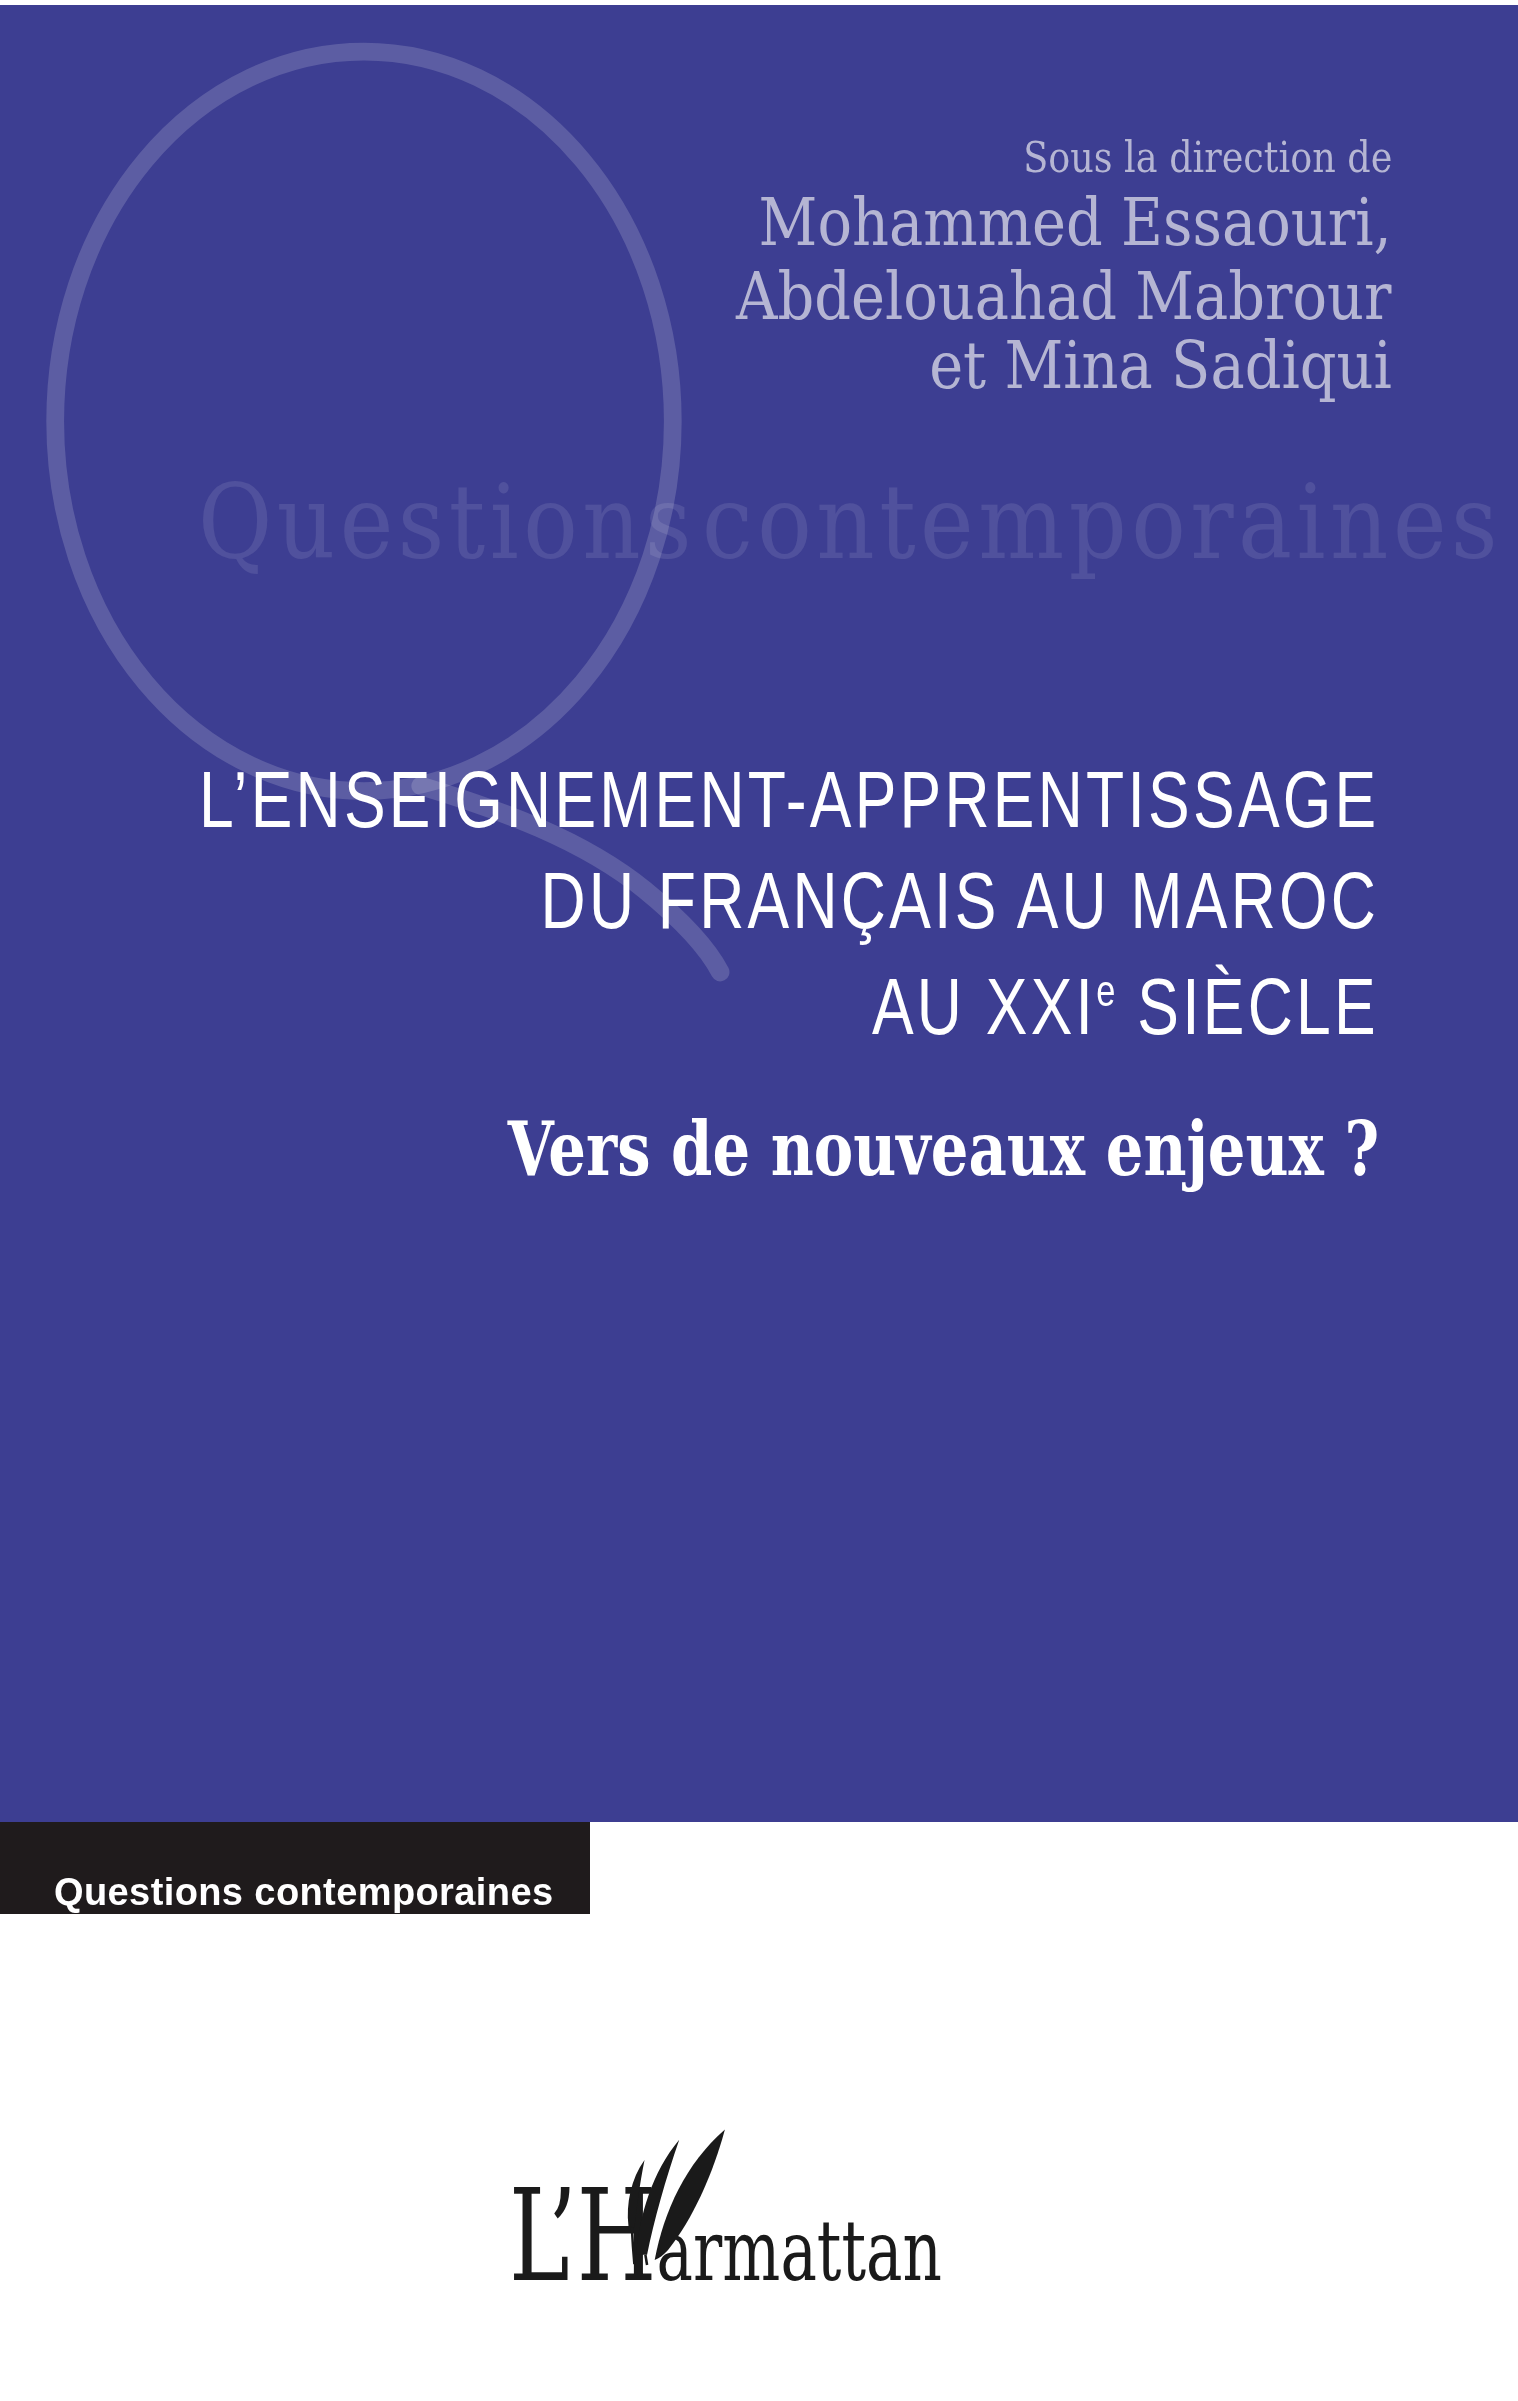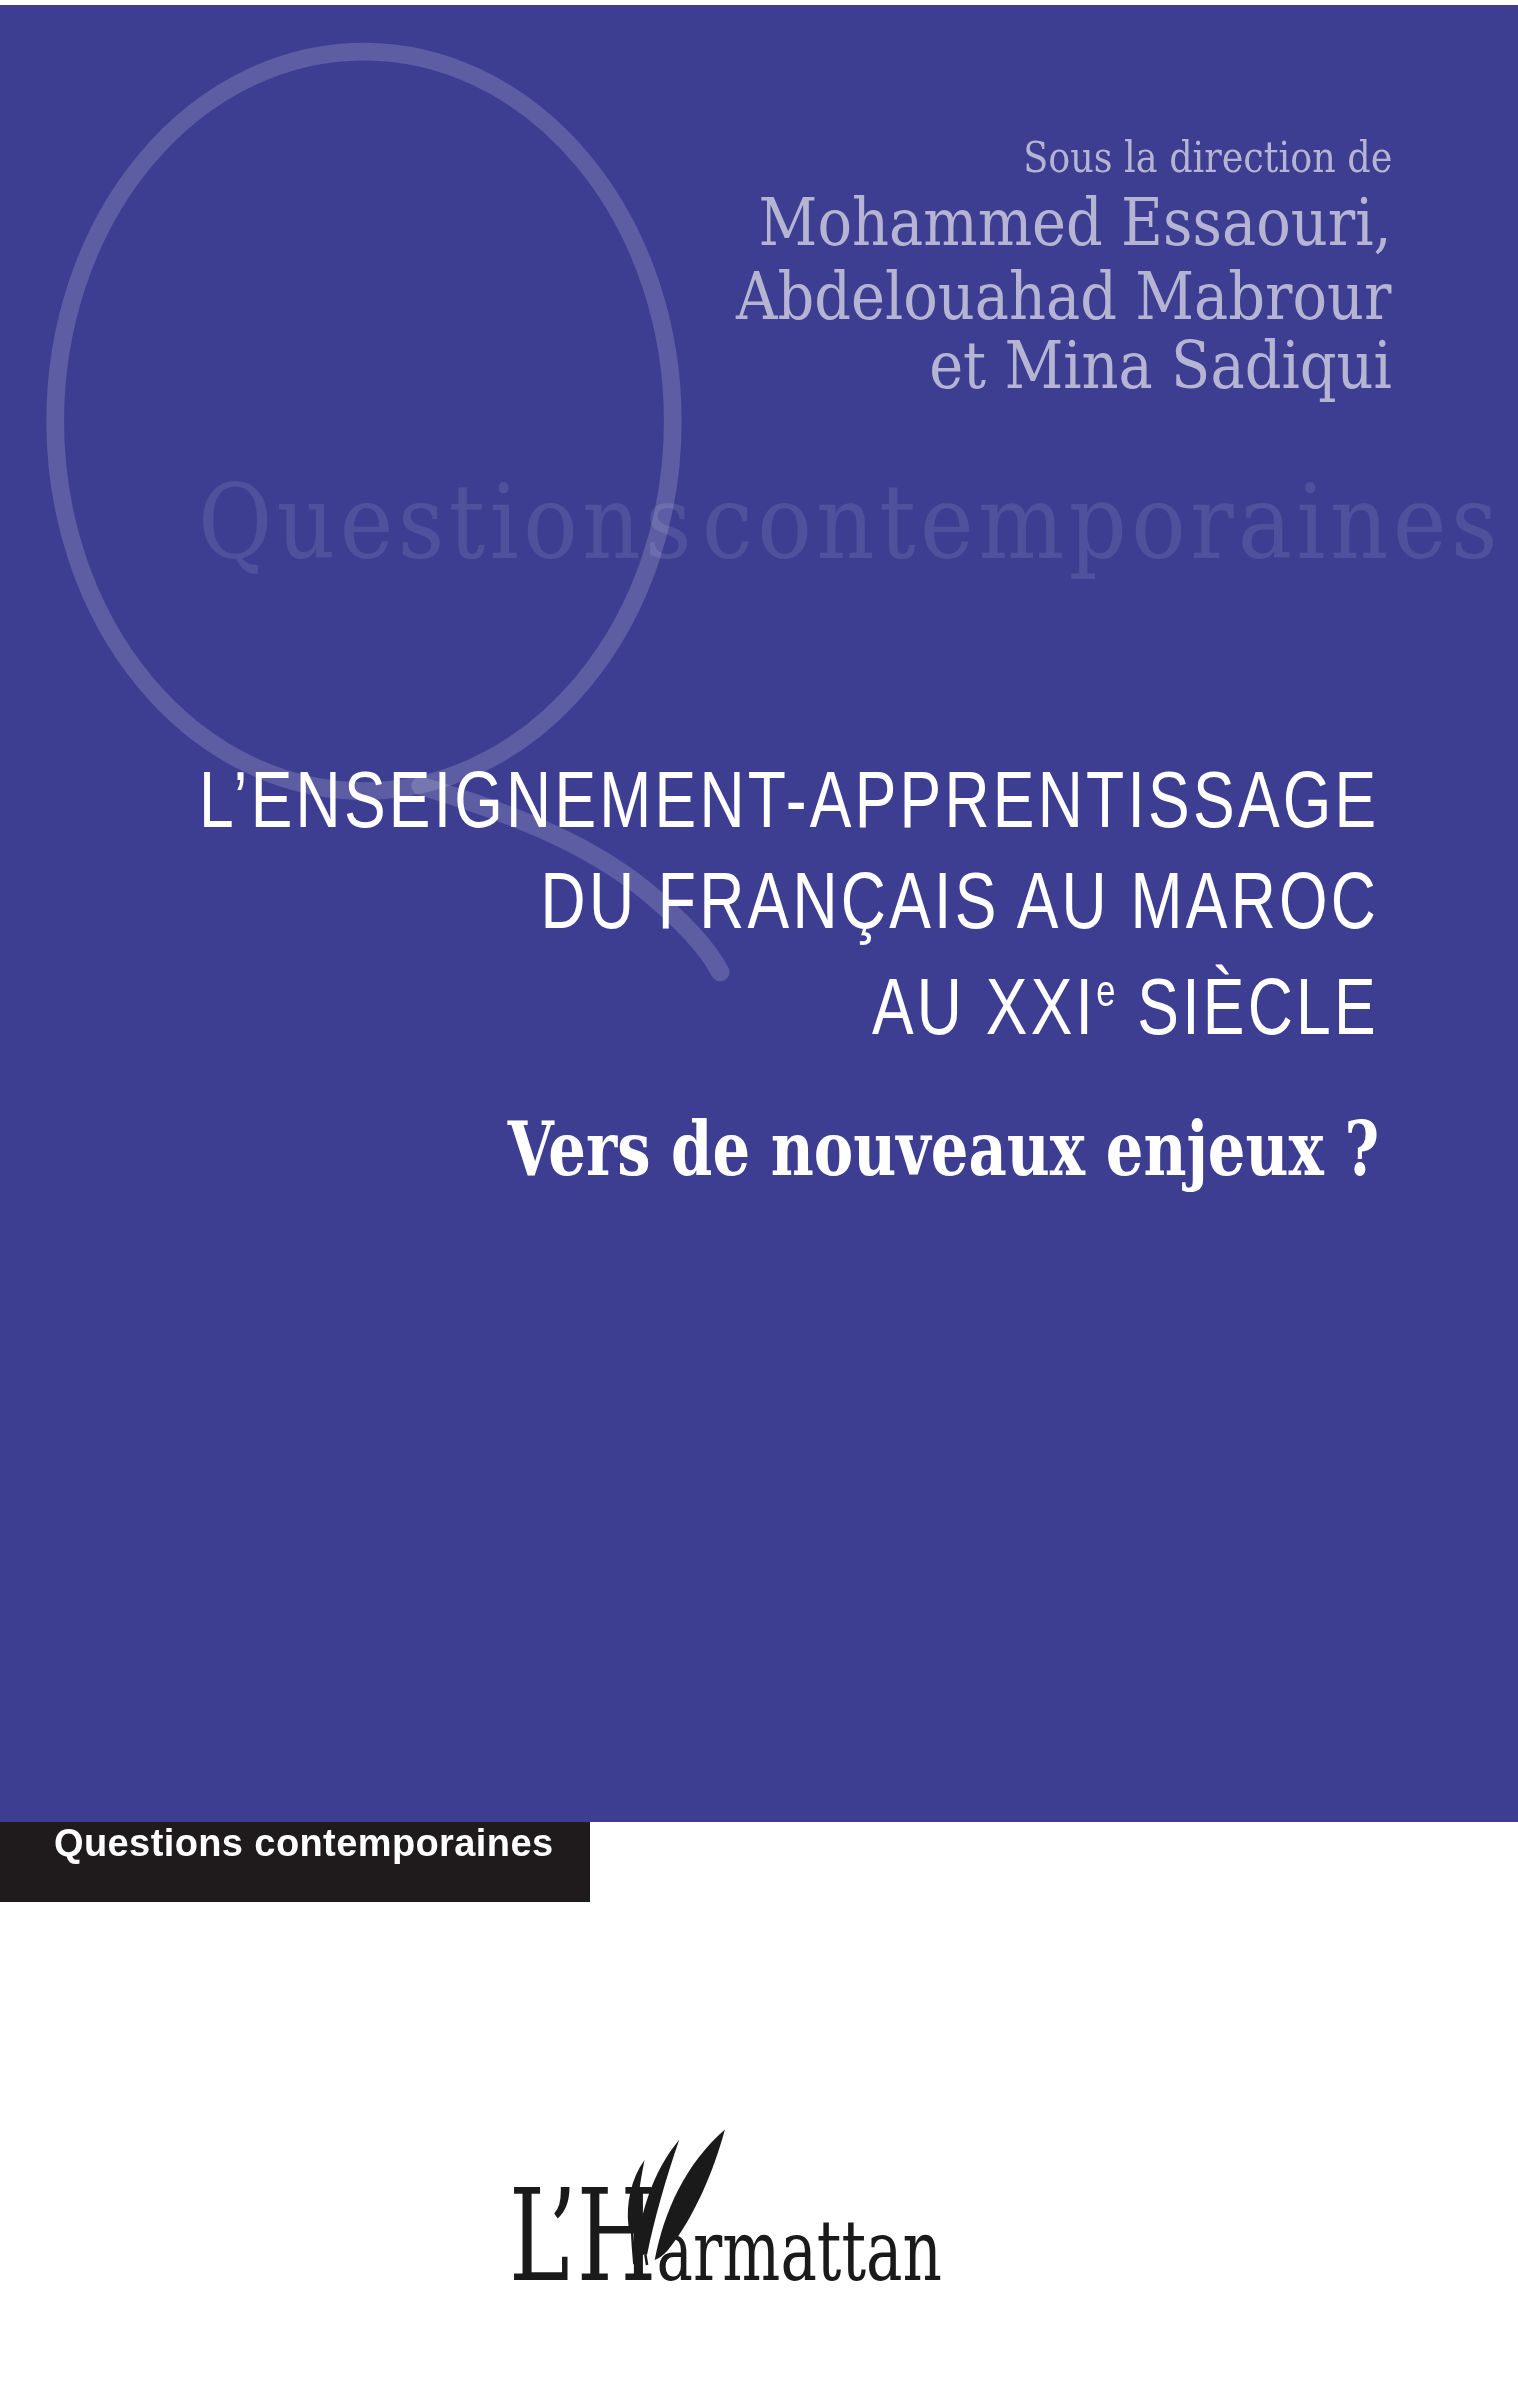--- a/index.html
+++ b/index.html
@@ -26,22 +26,22 @@
               font-weight:400;font-size:80px;line-height:1;letter-spacing:4.2px;white-space:nowrap;
               transform:scaleX(0.78);transform-origin:right bottom;}
   #title-1{top:760px;}
   #title-2{top:861px;}
   #title-3{top:967px;}
   .title-line sup{font-size:55%;vertical-align:super;letter-spacing:1.7px;}
   
   #subtitle{position:absolute;right:140px;top:1112px;color:#ffffff;font-size:74px;font-weight:bold;
             line-height:1;white-space:nowrap;transform:scaleX(0.80);transform-origin:right bottom;}
   
-  #series-banner{position:absolute;left:0;top:1822px;width:590px;height:80px;background:#1f1b1c;
-                 display:flex;align-items:flex-start;}
+  #series-banner{position:absolute;left:0;top:1822px;width:590px;height:92px;background:#1f1b1c;
+                 display:flex;align-items:flex-end;}
   #series-banner span{padding-left:54px;color:#ffffff;font-family:"Liberation Sans",sans-serif;
                       font-weight:bold;font-size:38px;letter-spacing:0.4px;white-space:nowrap;}
   
   #publisher{position:absolute;left:509px;top:2173px;color:#1a1a1a;line-height:1;font-size:127px;
              white-space:nowrap;transform:scaleX(0.72);transform-origin:left bottom;}
   #publisher .lh-small{font-size:85px;}
   #leaves-svg{position:absolute;left:620px;top:2126px;width:110px;height:140px;}
 </style>
 </head>
 <body>

